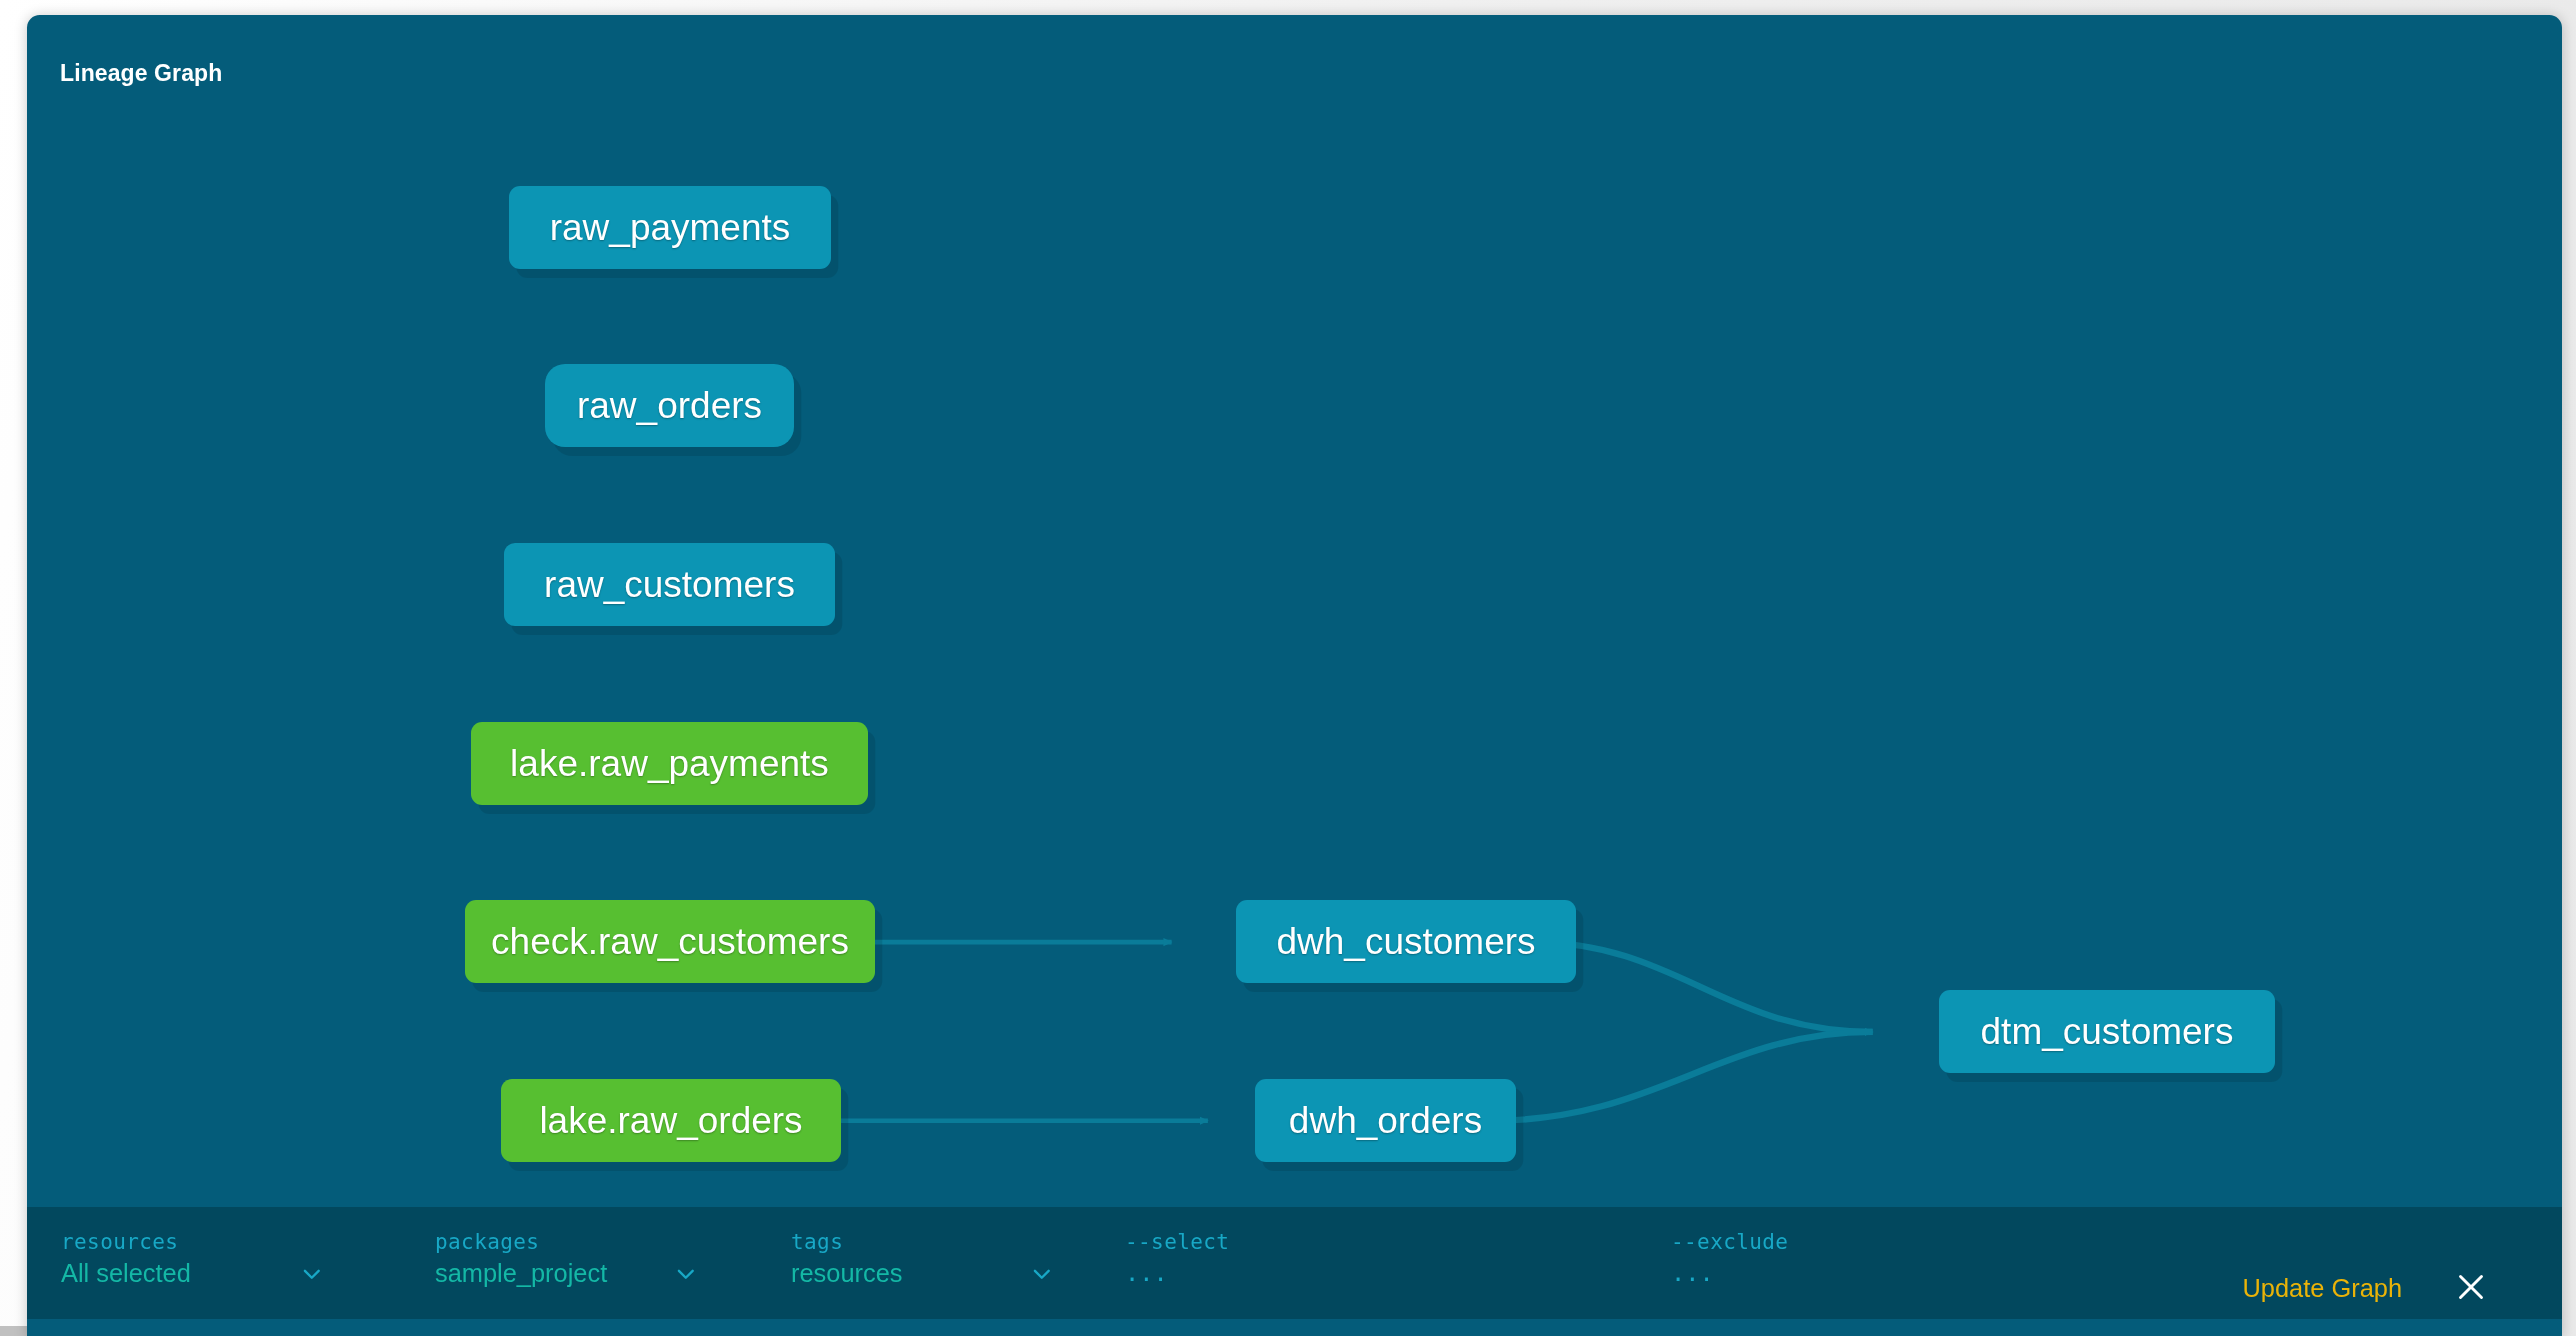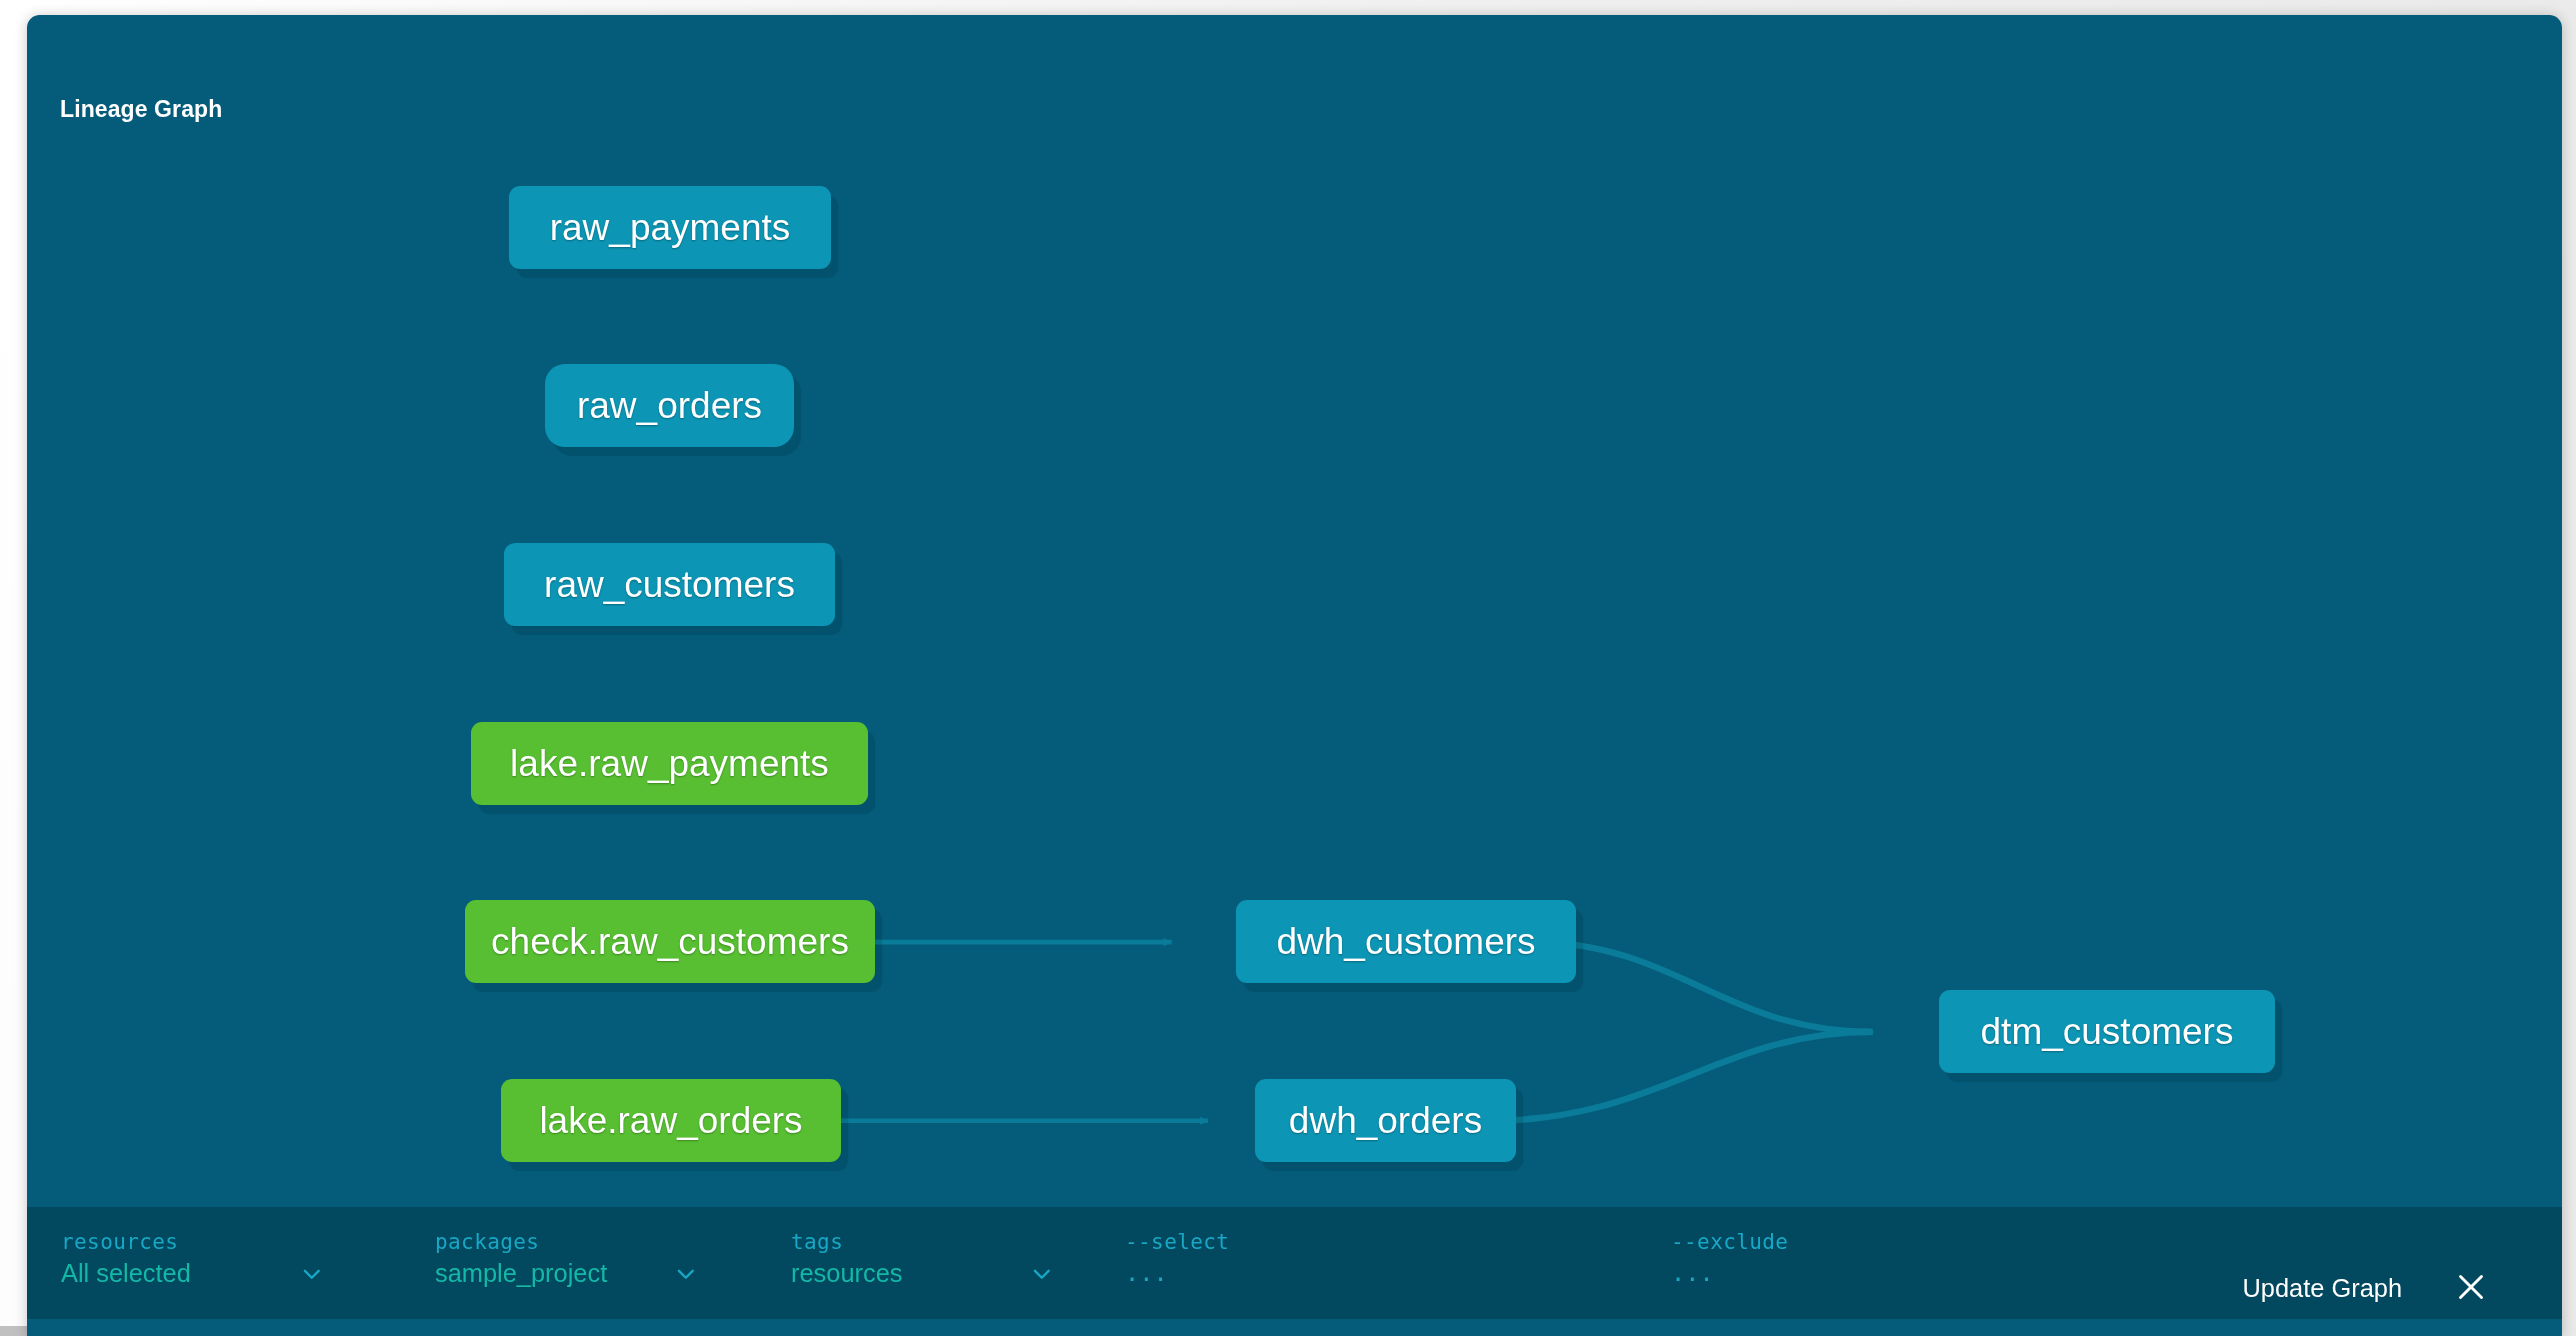--- a/index.html
+++ b/index.html
@@ -35,21 +35,20 @@
 
   .panel-title {
     position: absolute;
     left: 33px;
     top: 45px;
     font-size: 23px;
     font-weight: bold;
     color: #ffffff;
     letter-spacing: 0.1px;
     white-space: nowrap;
-    margin-top: 36px;
   }
 
   
   .graph-canvas {
     position: absolute;
     left: 0;
     top: 0;
     width: 2535px;
     height: 1192px;
   }
@@ -139,21 +138,21 @@
     flex: none;
     margin-left: 20px;
   }
   .chevron svg { display: block; }
 
   .update-btn {
     position: absolute;
     top: 67px;
     right: 160px;
     font-size: 25.4px;
-    color: #ffffff;
+    color: #eab308;
     background: transparent;
     border: none;
     padding: 0;
     cursor: pointer;
     font-family: "Liberation Sans", sans-serif;
     white-space: nowrap;
   }
 
   .close-btn {
     position: absolute;

